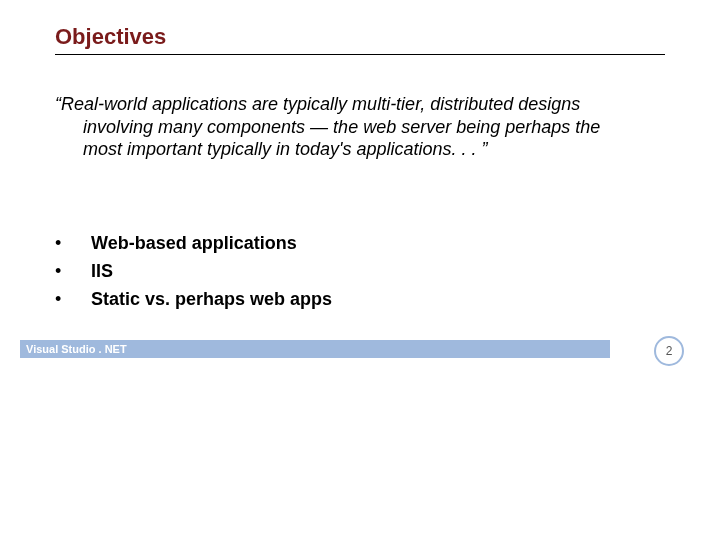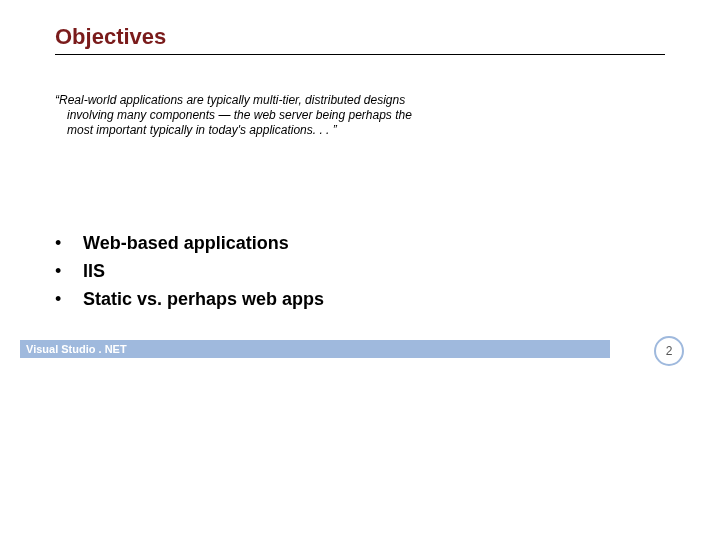--- a/index.html
+++ b/index.html
@@ -32,46 +32,47 @@
     top: 54px;
     width: 610px;
     height: 0;
     border-top: 1px solid #000000;
   }
   .quote {
     position: absolute;
     left: 55px;
     top: 93px;
     width: 610px;
-    font-size: 12px;
+    font-size: 18px;
     font-style: italic;
     line-height: 1.25;
   }
   .quote .indent {
-    margin-left: 12px;
+    margin-left: 28px;
   }
   .bullets {
     position: absolute;
     left: 55px;
     top: 230px;
     width: 610px;
     font-size: 18px;
     line-height: 1.55;
   }
   .bullet-row {
     display: flex;
     align-items: baseline;
   }
   .bullet-dot {
     width: 28px;
     flex: 0 0 28px;
     font-weight: normal;
   }
   .bullet-text {
     font-weight: bold;
+    margin-left: 8px;
   }
   .footer-bar {
     position: absolute;
     left: 20px;
     bottom: 26px;
     width: 590px;
     height: 18px;
     background: #9fb9dd;
     display: flex;
     align-items: center;

